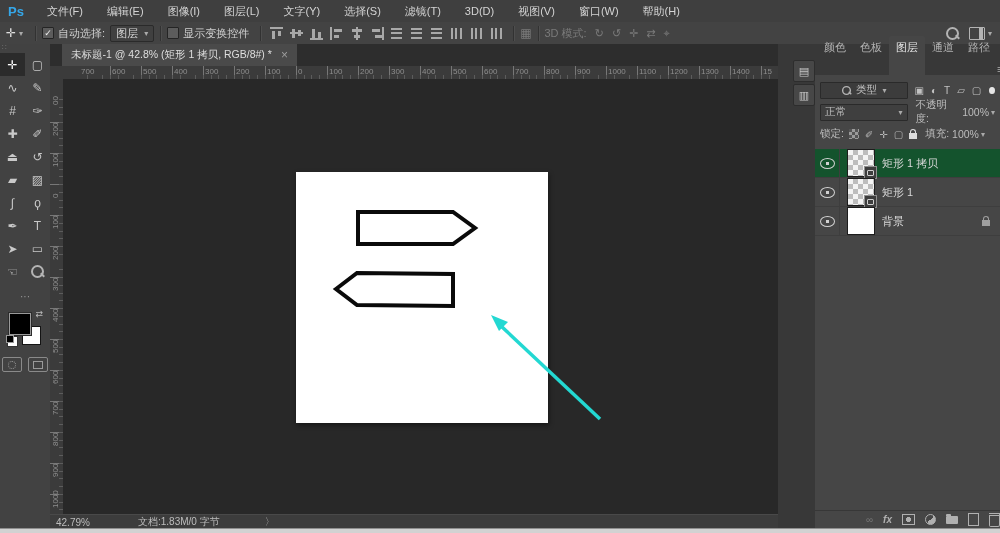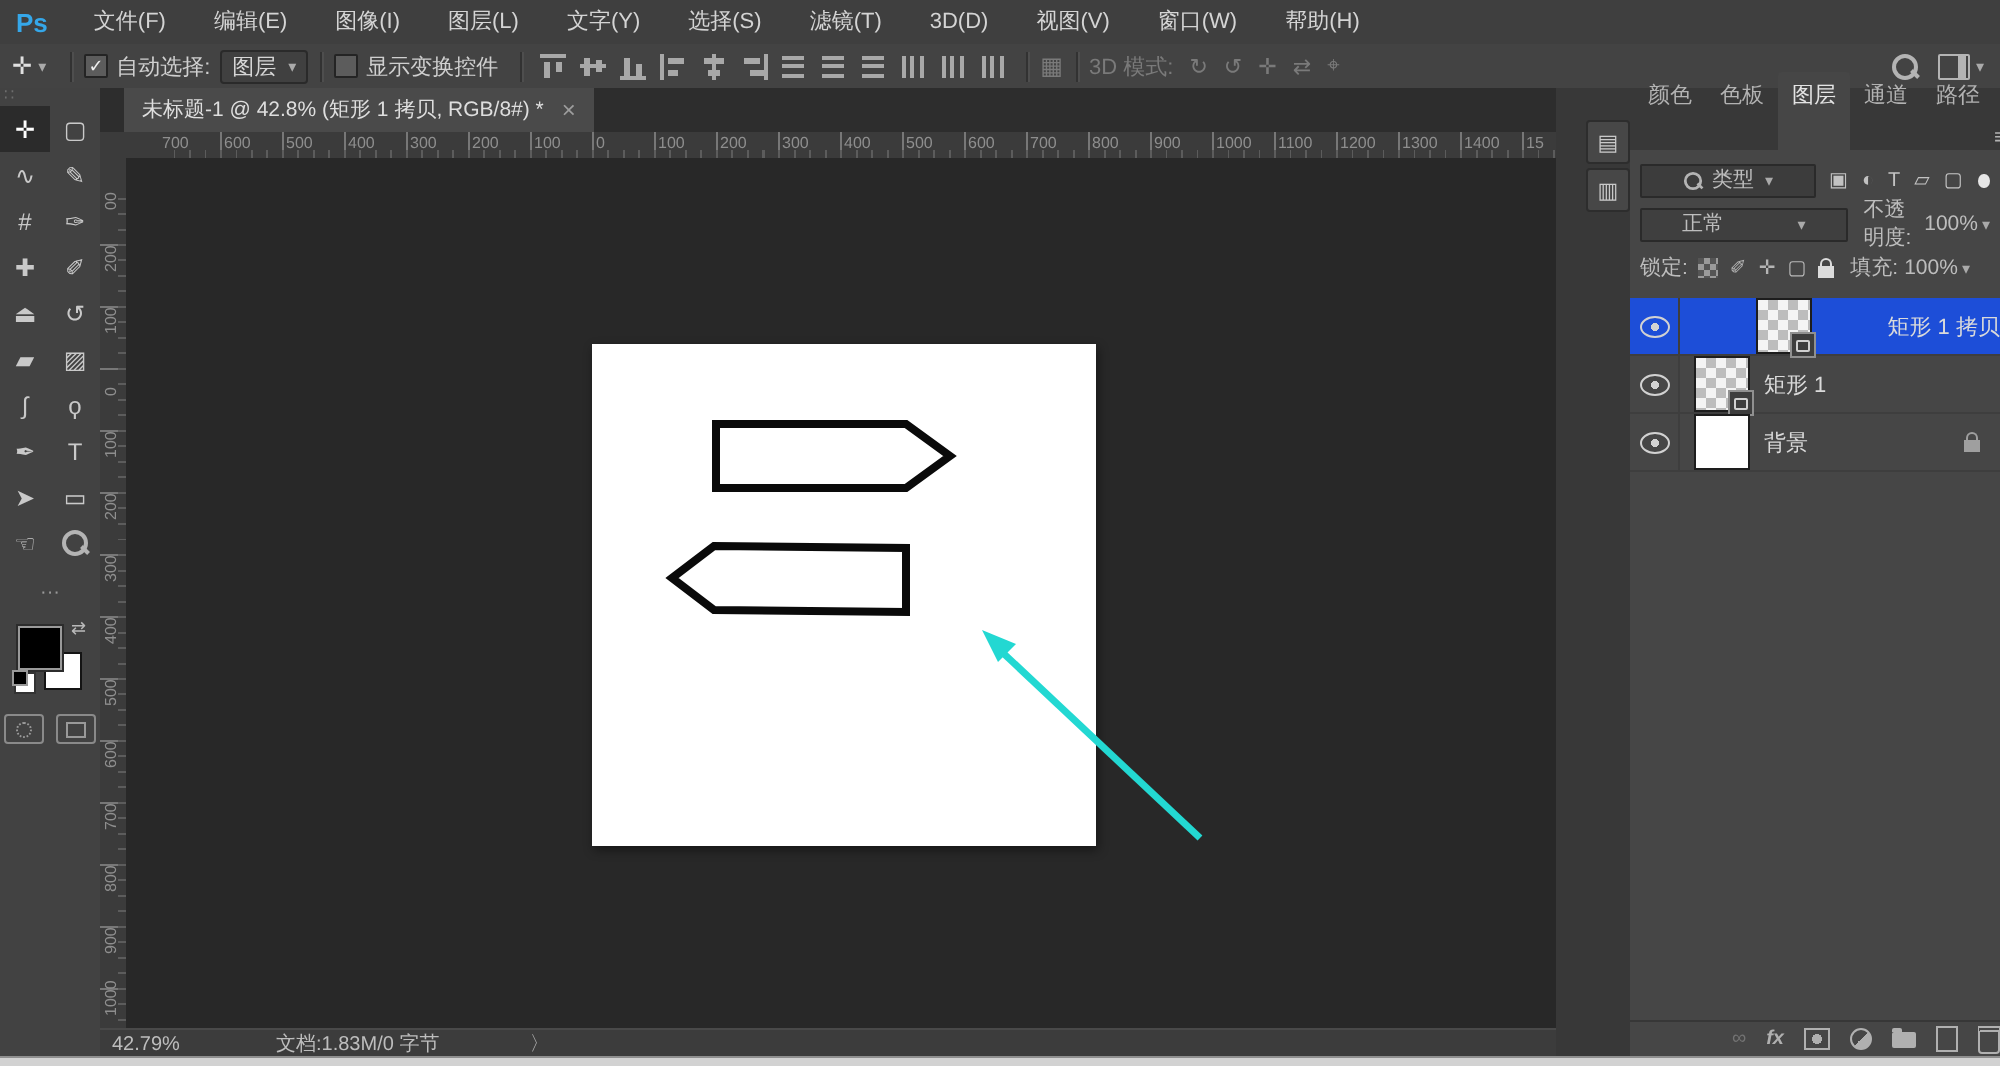--- a/index.html
+++ b/index.html
@@ -98,34 +98,34 @@
   .ptab{color:#b2b2b2;padding:4px 7px 20px;white-space:nowrap;}
   .ptab.active{background:#464646;color:#e4e4e4;border-radius:2px 2px 0 0;}
   .pmenu{margin-left:auto;color:#b2b2b2;font-size:11px;padding-right:4px;}
   .pbody{position:absolute;left:0;top:31px;width:185px;height:453px;background:#464646;}
   .prow{display:flex;align-items:center;height:22px;padding:0 5px;font-size:10.5px;color:#bdbdbd;}
   .ftselect{display:flex;align-items:center;gap:4px;background:#3c3c3c;border:1px solid #2a2a2a;height:15px;
             padding:0 20px;width:56px;border-radius:1px;}
   .ficon{margin-left:7px;color:#c2c2c2;font-size:10px;}
   .fdot{margin-left:8px;width:7px;height:7px;border-radius:50%;background:#e6e6e6;}
   .blendsel{display:flex;align-items:center;background:#3f3f3f;border:1px solid #2a2a2a;height:15px;width:78px;
-            padding:0 20px;border-radius:1px;}
+            padding:0 4px;border-radius:1px;}
   .blendsel .chev{margin-left:auto;}
   .valbox{display:flex;align-items:center;gap:2px;margin-left:3px;}
   .checkericon{width:10px;height:10px;margin-right:6px;
     background:linear-gradient(45deg,#9a9a9a 25%,transparent 25%,transparent 75%,#9a9a9a 75%) 0 0/6px 6px,
                linear-gradient(45deg,#9a9a9a 25%,#555 25%,#555 75%,#9a9a9a 75%) 3px 3px/6px 6px;}
   .lkicon{margin-right:6px;color:#b5b5b5;font-size:10px;}
   .lockcss{position:relative;width:8px;height:6px;background:#dcdcdc;margin:4px 8px 0 0;}
   .lockcss::before{content:"";position:absolute;left:1px;top:-4px;width:4px;height:4px;border:1.5px solid #dcdcdc;
                    border-bottom:none;border-radius:3px 3px 0 0;}
   .lockdim{background:#9f9f9f;}.lockdim::before{border-color:#9f9f9f;}
   .layerlist{margin-top:4px;}
   .lrow{display:flex;align-items:center;height:28px;border-bottom:1px solid #3e3e3e;}
-  .lrow.sel{background:#1d4ed8;justify-content:space-between;}
+  .lrow.sel{background:#14532d;}
   .eyebox{width:24px;display:flex;align-items:center;justify-content:center;border-right:1px solid #3e3e3e;align-self:stretch;}
   .eye{width:13px;height:9px;border:1px solid #d2d2d2;border-radius:50%;
        background:radial-gradient(circle 2px at 50% 50%,#d2d2d2 0 2px,transparent 2px);}
   .thumb{position:relative;width:26px;height:26px;margin:0 7px 0 7px;border:1px solid #1d1d1d;background-color:#f4f4f4;
     background-image:linear-gradient(45deg,#bdbdbd 25%,transparent 25%,transparent 75%,#bdbdbd 75%),
                      linear-gradient(45deg,#bdbdbd 25%,transparent 25%,transparent 75%,#bdbdbd 75%);
     background-size:10px 10px;background-position:0 0,5px 5px;}
   .thumb.white{background:#fff;}
   .badge{position:absolute;right:-3px;bottom:-3px;width:11px;height:11px;background:#3d3d3d;border:1px solid #909090;
          display:flex;align-items:center;justify-content:center;}

